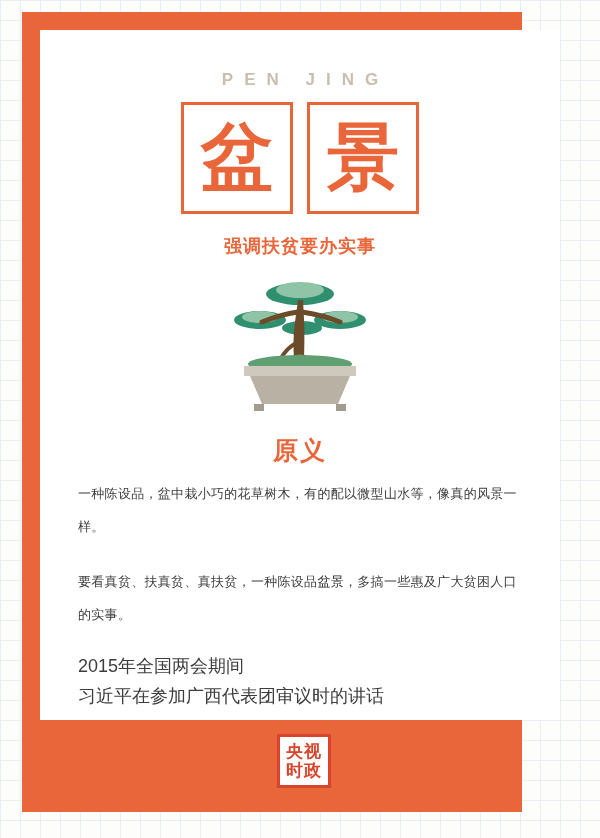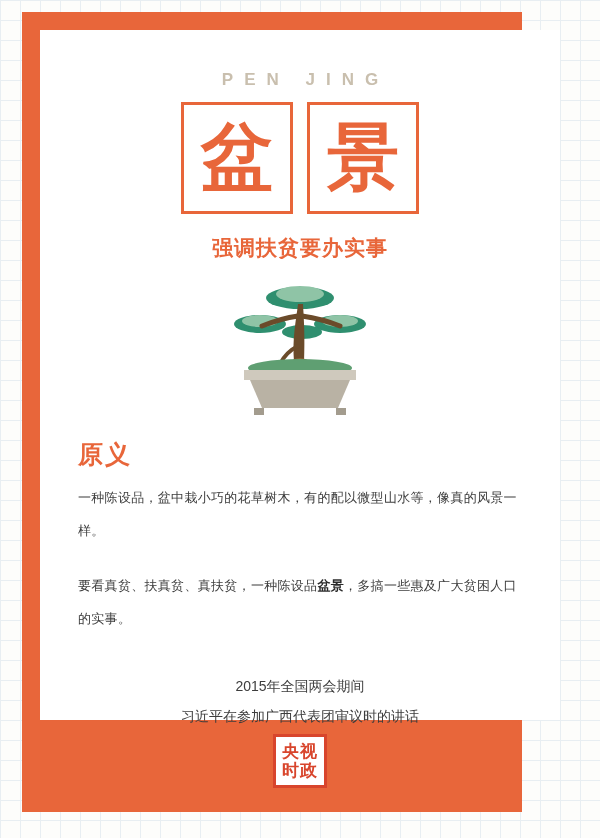--- a/index.html
+++ b/index.html
@@ -70,21 +70,21 @@
   .title-char {
     color: #e8663a;
     font-size: 72px;
     line-height: 72px;
     font-weight: bold;
     font-family: "Liberation Serif", "DejaVu Serif", serif;
   }
   .subtitle {
     text-align: center;
     color: #e8663a;
-    font-size: 21px;
+    font-size: 18px;
     font-weight: bold;
     margin-top: 20px;
     letter-spacing: 1px;
   }
 
   
   .illus {
     margin-top: 14px;
     height: 140px;
     display: flex;
@@ -95,46 +95,48 @@
   
   .section {
     margin-top: 22px;
   }
   .sec-title {
     color: #e8663a;
     font-size: 25px;
     font-weight: bold;
     letter-spacing: 2px;
     margin-bottom: 10px;
+    text-align: center;
   }
   .sec-body {
     color: #3d3d3d;
     font-size: 13px;
     line-height: 33px;
     letter-spacing: 0.3px;
   }
   .sec-body b {
-    font-weight: bold;
+    font-weight: normal;
     color: #2b2b2b;
   }
   .attrib {
-    margin-top: 36px;
-    text-align: center;
+    margin-top: 20px;
+    text-align: left;
     color: #3d3d3d;
-    font-size: 14px;
+    font-size: 18px;
     line-height: 30px;
   }
 
   
   .footer {
     position: absolute;
     left: 0;
     bottom: 0;
     width: 556px;
     height: 92px;
+    padding-left: 8px;
   }
   .logo {
     position: absolute;
     left: 50%;
     transform: translateX(-50%);
     top: 14px;
     width: 54px;
     height: 54px;
     background: #ffffff;
     border: 3px solid #d8452c;

